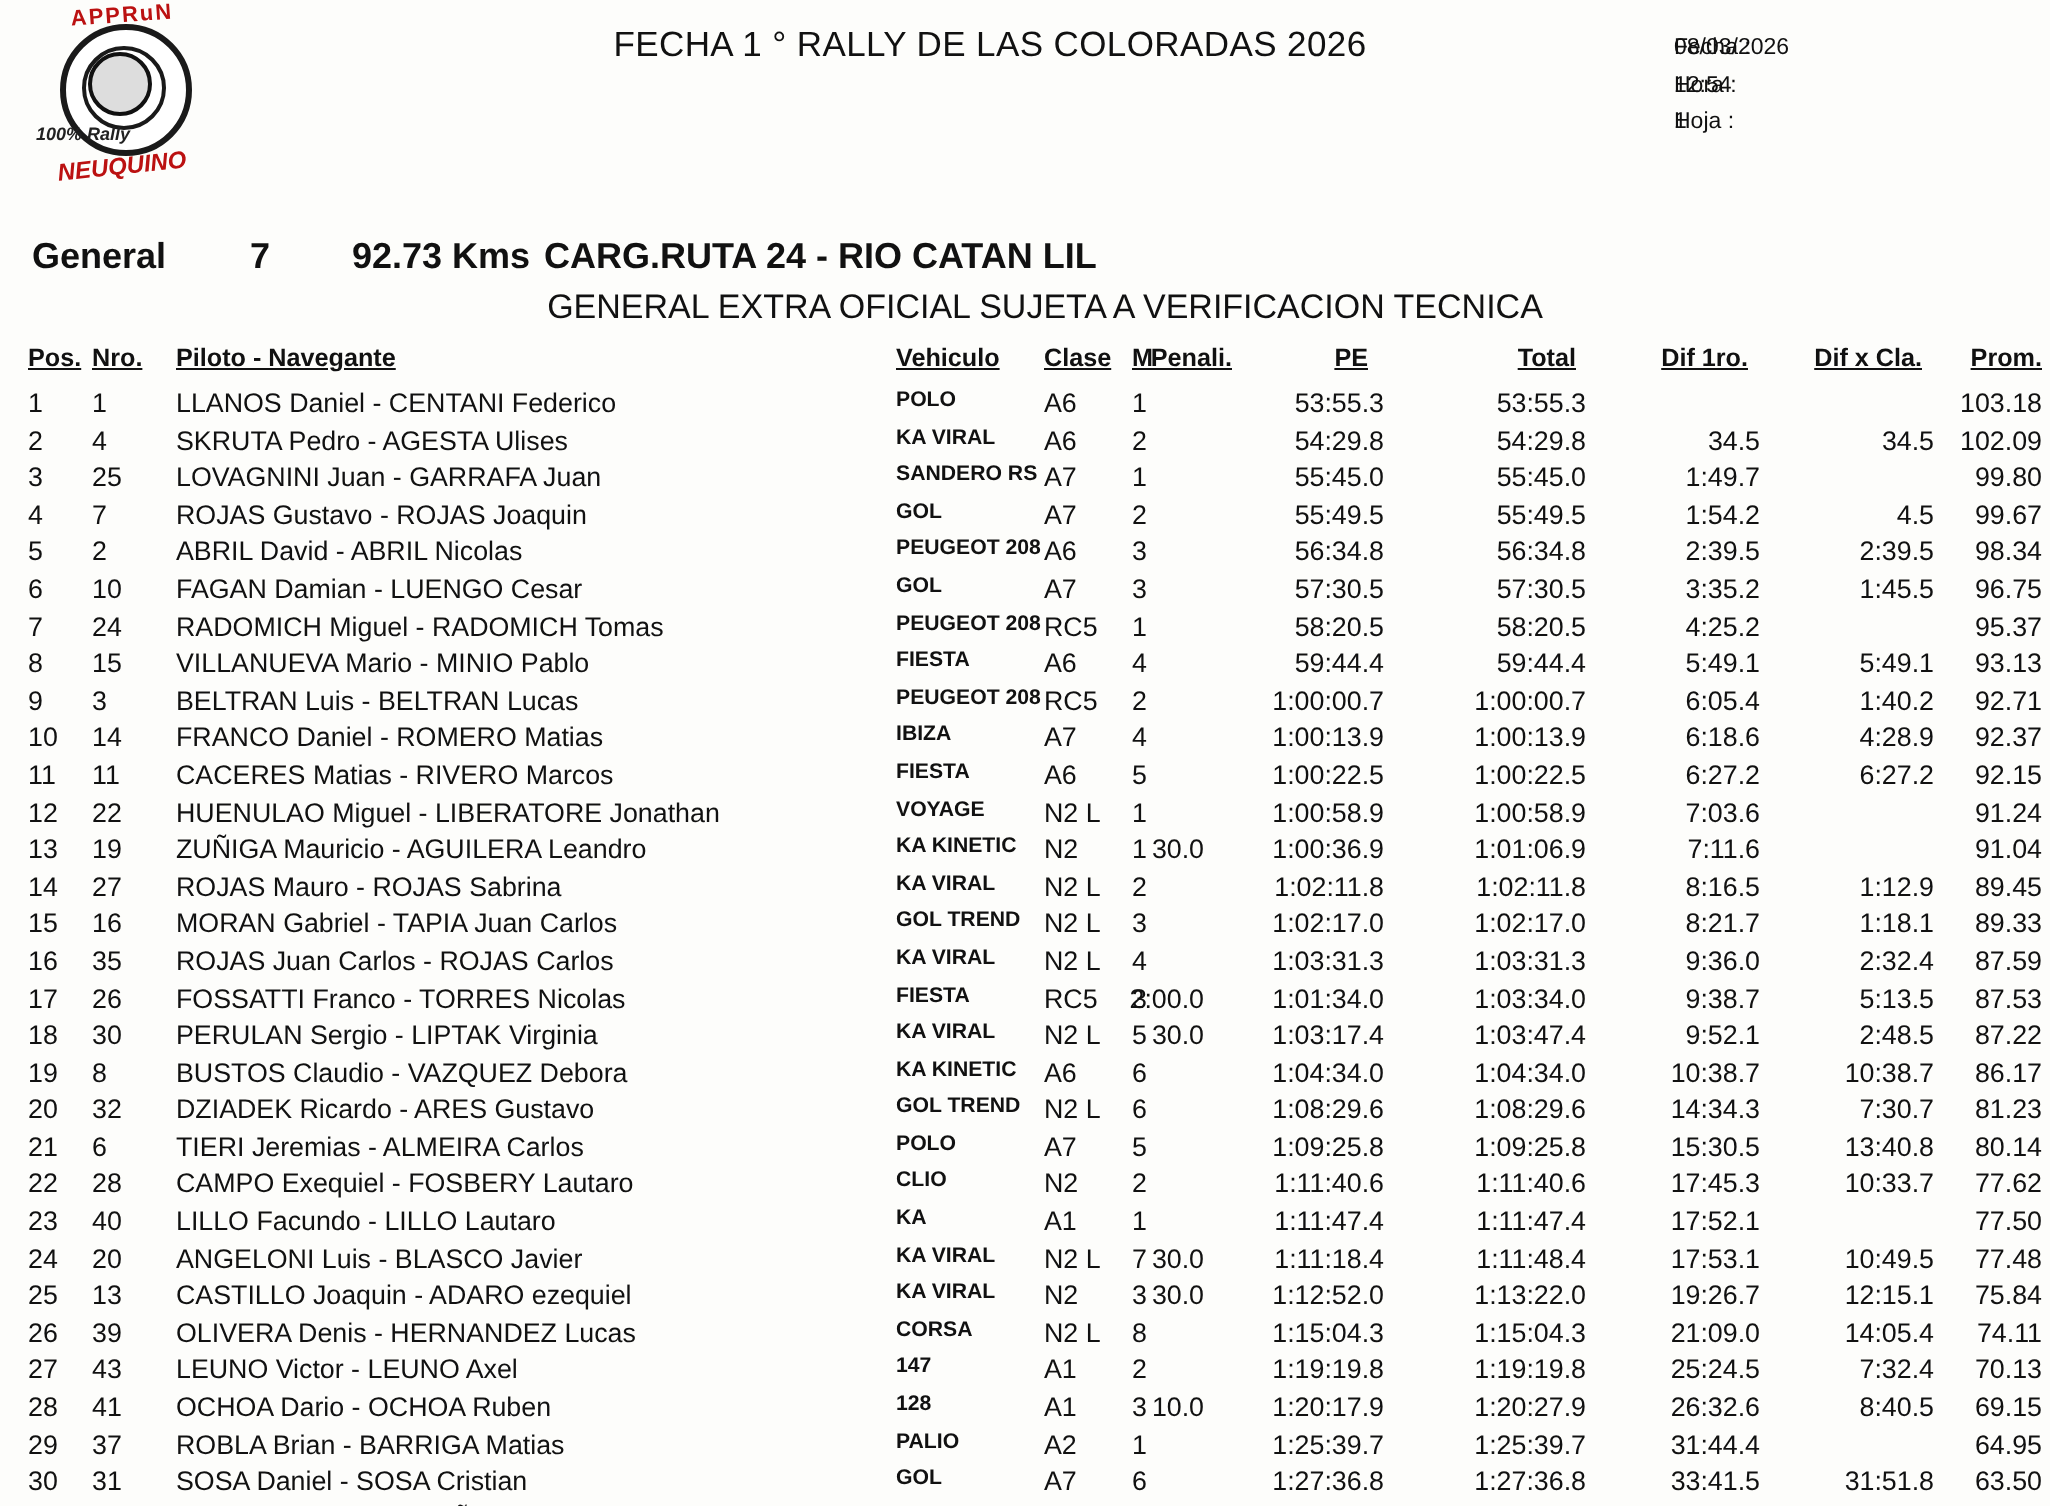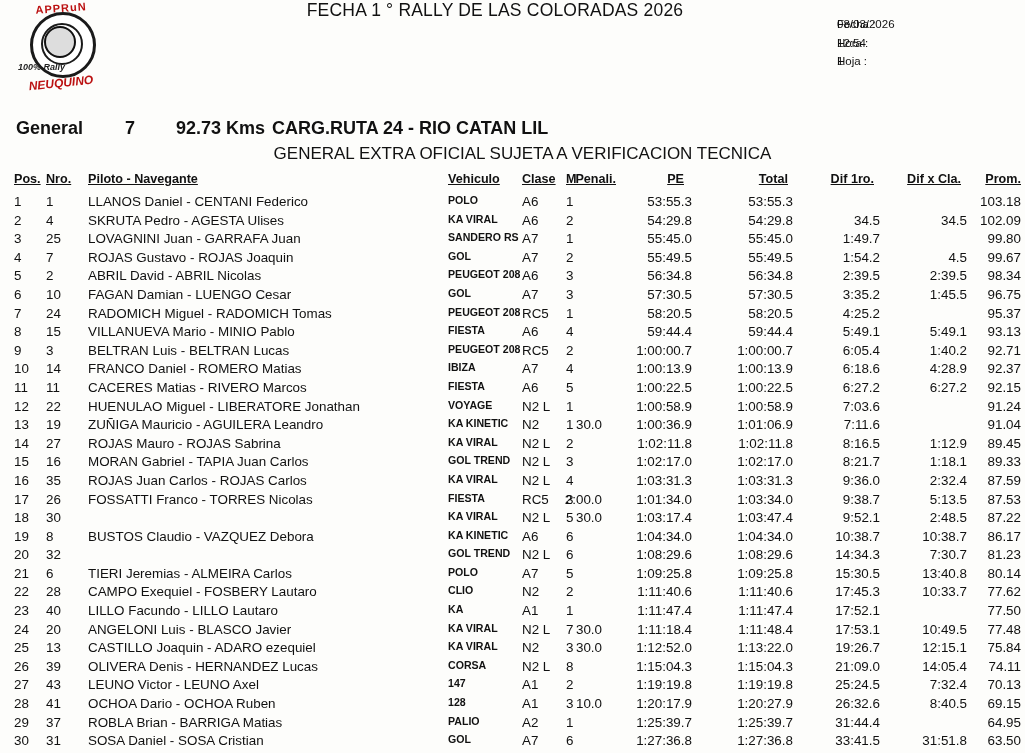--- a/index.html
+++ b/index.html
@@ -39,21 +39,21 @@
     position:absolute;left:4px;top:74px;width:90px;text-align:center;
     font-size:12px;font-weight:bold;color:#b11;font-style:italic;
     transform:rotate(-6deg);
   }
   .logo .mid-text{
     position:absolute;left:6px;top:60px;width:86px;text-align:left;
     font-size:9px;font-weight:bold;color:#222;font-style:italic;
   }
 
   .title-block{
-    position:absolute;left:215px;top:0;width:560px;text-align:center;
+    position:absolute;left:215px;top:12px;width:560px;text-align:center;
   }
   .title-line1{font-size:17.5px;letter-spacing:.2px;}
   .title-line2{font-size:17.5px;margin-top:3px;}
 
   .meta{
     position:absolute;right:18px;top:16px;width:170px;font-size:11.5px;color:#111;
   }
   .meta .row{display:flex;justify-content:space-between;line-height:16px;}
   .meta .row .lab{width:54px;}
   .meta .row .val{flex:1;text-align:right;padding-right:28px;}
@@ -396,20 +396,21 @@
           <span class="c-pen">2:00.0</span>
           <span class="c-pe">1:01:34.0</span>
           <span class="c-tot">1:03:34.0</span>
           <span class="c-d1">9:38.7</span>
           <span class="c-dc">5:13.5</span>
           <span class="c-prom">87.53</span>
         </div>
         <div class="row">
           <span class="c-pos">18</span>
           <span class="c-nro">30</span>
+          <span class="c-pil">PERULAN Sergio - LIPTAK Virginia</span>
           <span class="c-veh">KA VIRAL</span>
           <span class="c-cla">N2 L</span>
           <span class="c-m">5</span>
           <span class="c-pen">30.0</span>
           <span class="c-pe">1:03:17.4</span>
           <span class="c-tot">1:03:47.4</span>
           <span class="c-d1">9:52.1</span>
           <span class="c-dc">2:48.5</span>
           <span class="c-prom">87.22</span>
         </div>
@@ -423,20 +424,21 @@
           <span class="c-pen"></span>
           <span class="c-pe">1:04:34.0</span>
           <span class="c-tot">1:04:34.0</span>
           <span class="c-d1">10:38.7</span>
           <span class="c-dc">10:38.7</span>
           <span class="c-prom">86.17</span>
         </div>
         <div class="row">
           <span class="c-pos">20</span>
           <span class="c-nro">32</span>
+          <span class="c-pil">DZIADEK Ricardo - ARES Gustavo</span>
           <span class="c-veh">GOL TREND</span>
           <span class="c-cla">N2 L</span>
           <span class="c-m">6</span>
           <span class="c-pen"></span>
           <span class="c-pe">1:08:29.6</span>
           <span class="c-tot">1:08:29.6</span>
           <span class="c-d1">14:34.3</span>
           <span class="c-dc">7:30.7</span>
           <span class="c-prom">81.23</span>
         </div>

